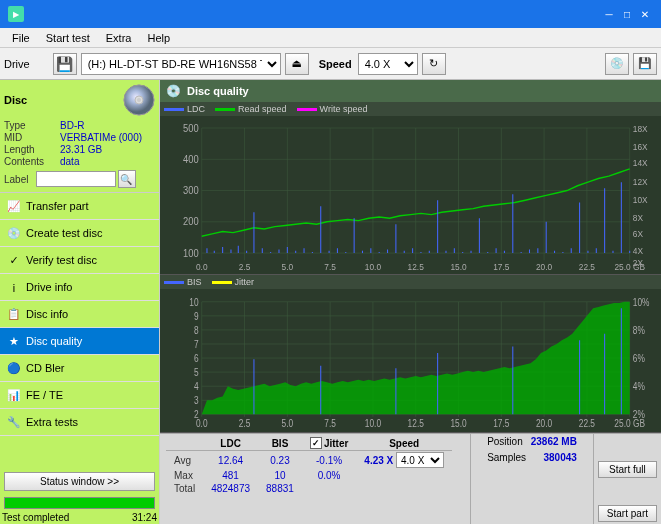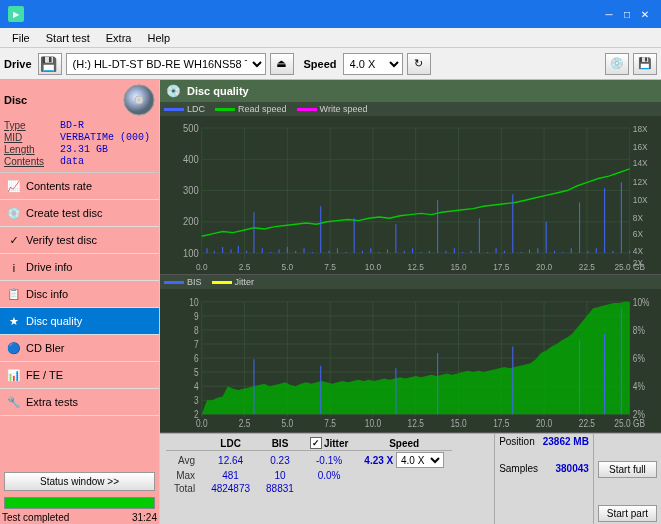--- a/index.html
+++ b/index.html
@@ -11,40 +11,40 @@
     .titlebar-icon { width: 16px; height: 16px; background: #4da; border-radius: 2px; display: flex; align-items: center; justify-content: center; font-size: 8px; color: white; }
     .titlebar-controls { display: flex; gap: 2px; }
     .titlebar-btn { width: 16px; height: 16px; display: flex; align-items: center; justify-content: center; color: white; font-size: 10px; cursor: pointer; }
 
     
     .menubar { background: #f0f0f0; display: flex; align-items: center; padding: 2px 4px; height: 20px; border-bottom: 1px solid #ccc; }
     .menubar-item { padding: 1px 8px; font-size: 11px; cursor: pointer; }
 
     
     .toolbar { background: #f0f0f0; display: flex; align-items: center; padding: 3px 4px; height: 32px; border-bottom: 1px solid #bbb; gap: 4px; }
-    .toolbar-label { font-size: 11px; font-weight: bold; margin-right: 2px; }
+    .toolbar-label { font-size: 11px; font-weight: normal; margin-right: 19px; }
     .drive-select { background: white; border: 1px solid #999; font-size: 11px; padding: 1px 2px; height: 22px; width: 200px; }
     .toolbar-icon-btn { width: 24px; height: 22px; border: 1px solid #999; background: linear-gradient(180deg, #fff, #e0e0e0); display: flex; align-items: center; justify-content: center; font-size: 11px; cursor: pointer; }
     .speed-label { font-size: 11px; font-weight: bold; margin-left: 6px; margin-right: 2px; }
     .speed-select { background: white; border: 1px solid #999; font-size: 11px; padding: 1px 2px; height: 22px; width: 60px; }
 
     
     .main { display: flex; height: calc(524px - 28px - 20px - 32px); }
 
     
-    .sidebar { width: 160px; background: #fca5a5; border-right: 1px solid #ccc; display: flex; flex-direction: column; flex-shrink: 0; overflow: hidden; }
+    .sidebar { width: 160px; background: #bef264; border-right: 1px solid #ccc; display: flex; flex-direction: column; flex-shrink: 0; overflow: hidden; }
 
     
     .disc-panel { border-bottom: 1px solid #ccc; padding: 4px; }
     .disc-header { display: flex; align-items: center; justify-content: space-between; margin-bottom: 4px; }
     .disc-title { font-size: 11px; font-weight: bold; }
     .disc-icon { width: 32px; height: 32px; }
     .disc-row { display: flex; font-size: 10px; margin-bottom: 1px; }
-    .disc-key { color: #333; width: 56px; flex-shrink: 0; text-decoration: underline; }
-    .disc-val { color: #0000cc; font-weight: 500; font-family: Liberation Mono, monospace; }
+    .disc-key { color: #333; width: 56px; flex-shrink: 0; }
+    .disc-val { color: #0000cc; font-weight: 500; }
     .label-row { display: flex; align-items: center; gap: 2px; margin-top: 3px; }
     .label-key { font-size: 10px; color: #333; width: 30px; }
     .label-input { border: 1px solid #999; height: 16px; width: 80px; font-size: 10px; }
     .label-btn { width: 18px; height: 18px; border: 1px solid #999; background: linear-gradient(180deg, #fff, #ddd); display: flex; align-items: center; justify-content: center; font-size: 10px; cursor: pointer; }
 
     
     .nav-items { flex: 1; overflow-y: auto; }
     .nav-item { display: flex; align-items: center; padding: 5px 6px; font-size: 11px; cursor: pointer; border-bottom: 1px solid #ddd; gap: 4px; }
     .nav-item.active { background: #0078d4; color: white; }
     .nav-item .nav-icon { width: 16px; height: 16px; display: flex; align-items: center; justify-content: center; flex-shrink: 0; }
@@ -67,23 +67,23 @@
     .chart-container { flex: 1; position: relative; border-bottom: 1px solid #555; }
 
     
     .stats-area { background: #d8d8d8; display: flex; flex-direction: column; border-top: 1px solid #aaa; }
     .stats-row { display: flex; align-items: stretch; }
     .stats-table { flex: 1; font-size: 10px; padding: 2px 6px; }
     .stats-table table { border-collapse: collapse; }
     .stats-table td { padding: 1px 8px; }
     .stats-header-row td { font-weight: bold; text-align: center; border-bottom: 1px solid #aaa; }
     .stats-data td { text-align: center; color: #0000cc; }
-    .stats-data td:first-child { color: #333; text-align: right; }
+    .stats-data td:first-child { color: #333; text-align: left; }
     .checkbox { width: 12px; height: 12px; border: 1px solid #666; background: white; display: flex; align-items: center; justify-content: center; font-size: 9px; }
-    .right-stats { display: flex; flex-direction: column; padding: 2px 4px; font-size: 10px; gap: 16px; border-left: 1px solid #aaa; }
+    .right-stats { display: flex; flex-direction: column; padding: 2px 16px; font-size: 10px; gap: 5px; border-left: 1px solid #aaa; }
     .right-stats-row { display: flex; justify-content: space-between; gap: 8px; }
     .speed-val { color: #0000cc; font-weight: bold; }
     .speed-select-inline { border: 1px solid #999; background: white; font-size: 10px; height: 16px; width: 48px; }
     .action-btns { display: flex; flex-direction: column; gap: 2px; padding: 2px 4px; border-left: 1px solid #aaa; justify-content: center; }
     .action-btn { padding: 2px 8px; border: 1px solid #999; background: linear-gradient(180deg, #fff, #ddd); font-size: 10px; cursor: pointer; white-space: nowrap; margin-top: 25px; }
     .legend-item { display: flex; align-items: center; gap: 3px; color: #ccc; }
     .legend-dot { width: 20px; height: 3px; }
   </style>
 </head>
 <body>
@@ -153,26 +153,31 @@
         <span class="disc-val">VERBATIMe (000)</span>
       </div>
       <div class="disc-row">
         <span class="disc-key">Length</span>
         <span class="disc-val">23.31 GB</span>
       </div>
       <div class="disc-row">
         <span class="disc-key">Contents</span>
         <span class="disc-val">data</span>
       </div>
+      <div class="label-row">
+        <span class="label-key">Label</span>
+        <input class="label-input" type="text" style="">
+        <div class="label-btn">🔍</div>
+      </div>
     </div>
 
     <div class="nav-items">
       <div class="nav-item">
         <span class="nav-icon">📈</span>
-        <span>Contents rate</span>
+        <span>Transfer part</span>
       </div>
       <div class="nav-item">
         <span class="nav-icon">💿</span>
         <span>Create test disc</span>
       </div>
       <div class="nav-item">
         <span class="nav-icon">✓</span>
         <span>Verify test disc</span>
       </div>
       <div class="nav-item">

